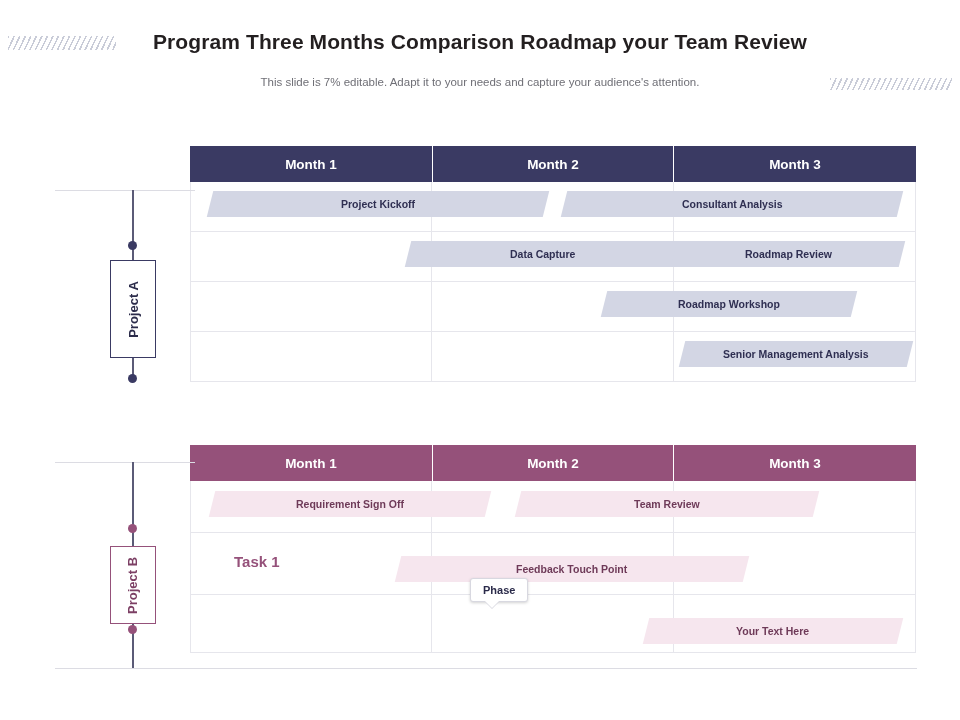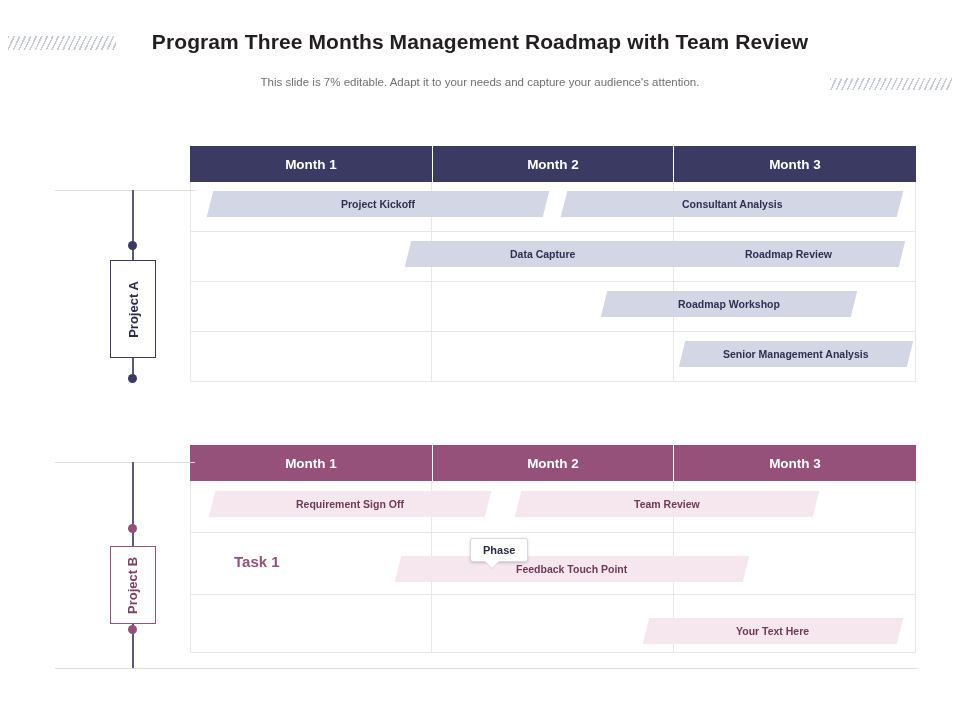--- a/index.html
+++ b/index.html
@@ -85,20 +85,21 @@
   
   .callout{
     position:absolute;
     background:#ffffff;
     border:1px solid #d8d8e0;
     border-radius:3px;
     box-shadow:0 1px 3px rgba(0,0,0,0.18);
     padding:5px 12px;
     font-size:11px;font-weight:bold;color:#2b2b4a;
     z-index:8;
+    margin-top:40px;
   }
   .callout:after{
     content:"";position:absolute;left:14px;bottom:-7px;
     border-left:7px solid transparent;border-right:7px solid transparent;
     border-top:7px solid #ffffff;
     filter:drop-shadow(0 1px 0 #d8d8e0);
   }
 
   .tasklabel{
     position:absolute;
@@ -106,21 +107,21 @@
   }
 </style>
 </head>
 <body>
 
 <div class="slide">
 
   <div class="hatch-left"></div>
   <div class="hatch-right"></div>
 
-  <div class="title">Program Three Months Management Roadmap with Team Review</div>
+  <div class="title">Program Three Months Comparison Roadmap your Team Review</div>
   <div class="subtitle">This slide is 7% editable. Adapt it to your needs and capture your audience's attention.</div>
 
   <div class="board" style="left:190px;top:146px;width:726px;height:290px;">
 
     <div class="hdr a" style="left:0;width:242px;">Month 1</div>
     <div class="hdr a" style="left:243px;width:240px;">Month 2</div>
     <div class="hdr a" style="left:484px;width:242px;">Month 3</div>
 
     <div class="gridcell" style="left:0;top:36px;width:242px;height:50px;border-left:1px solid #e6e6ec;"></div>
     <div class="gridcell" style="left:242px;top:36px;width:242px;height:50px;"></div>

